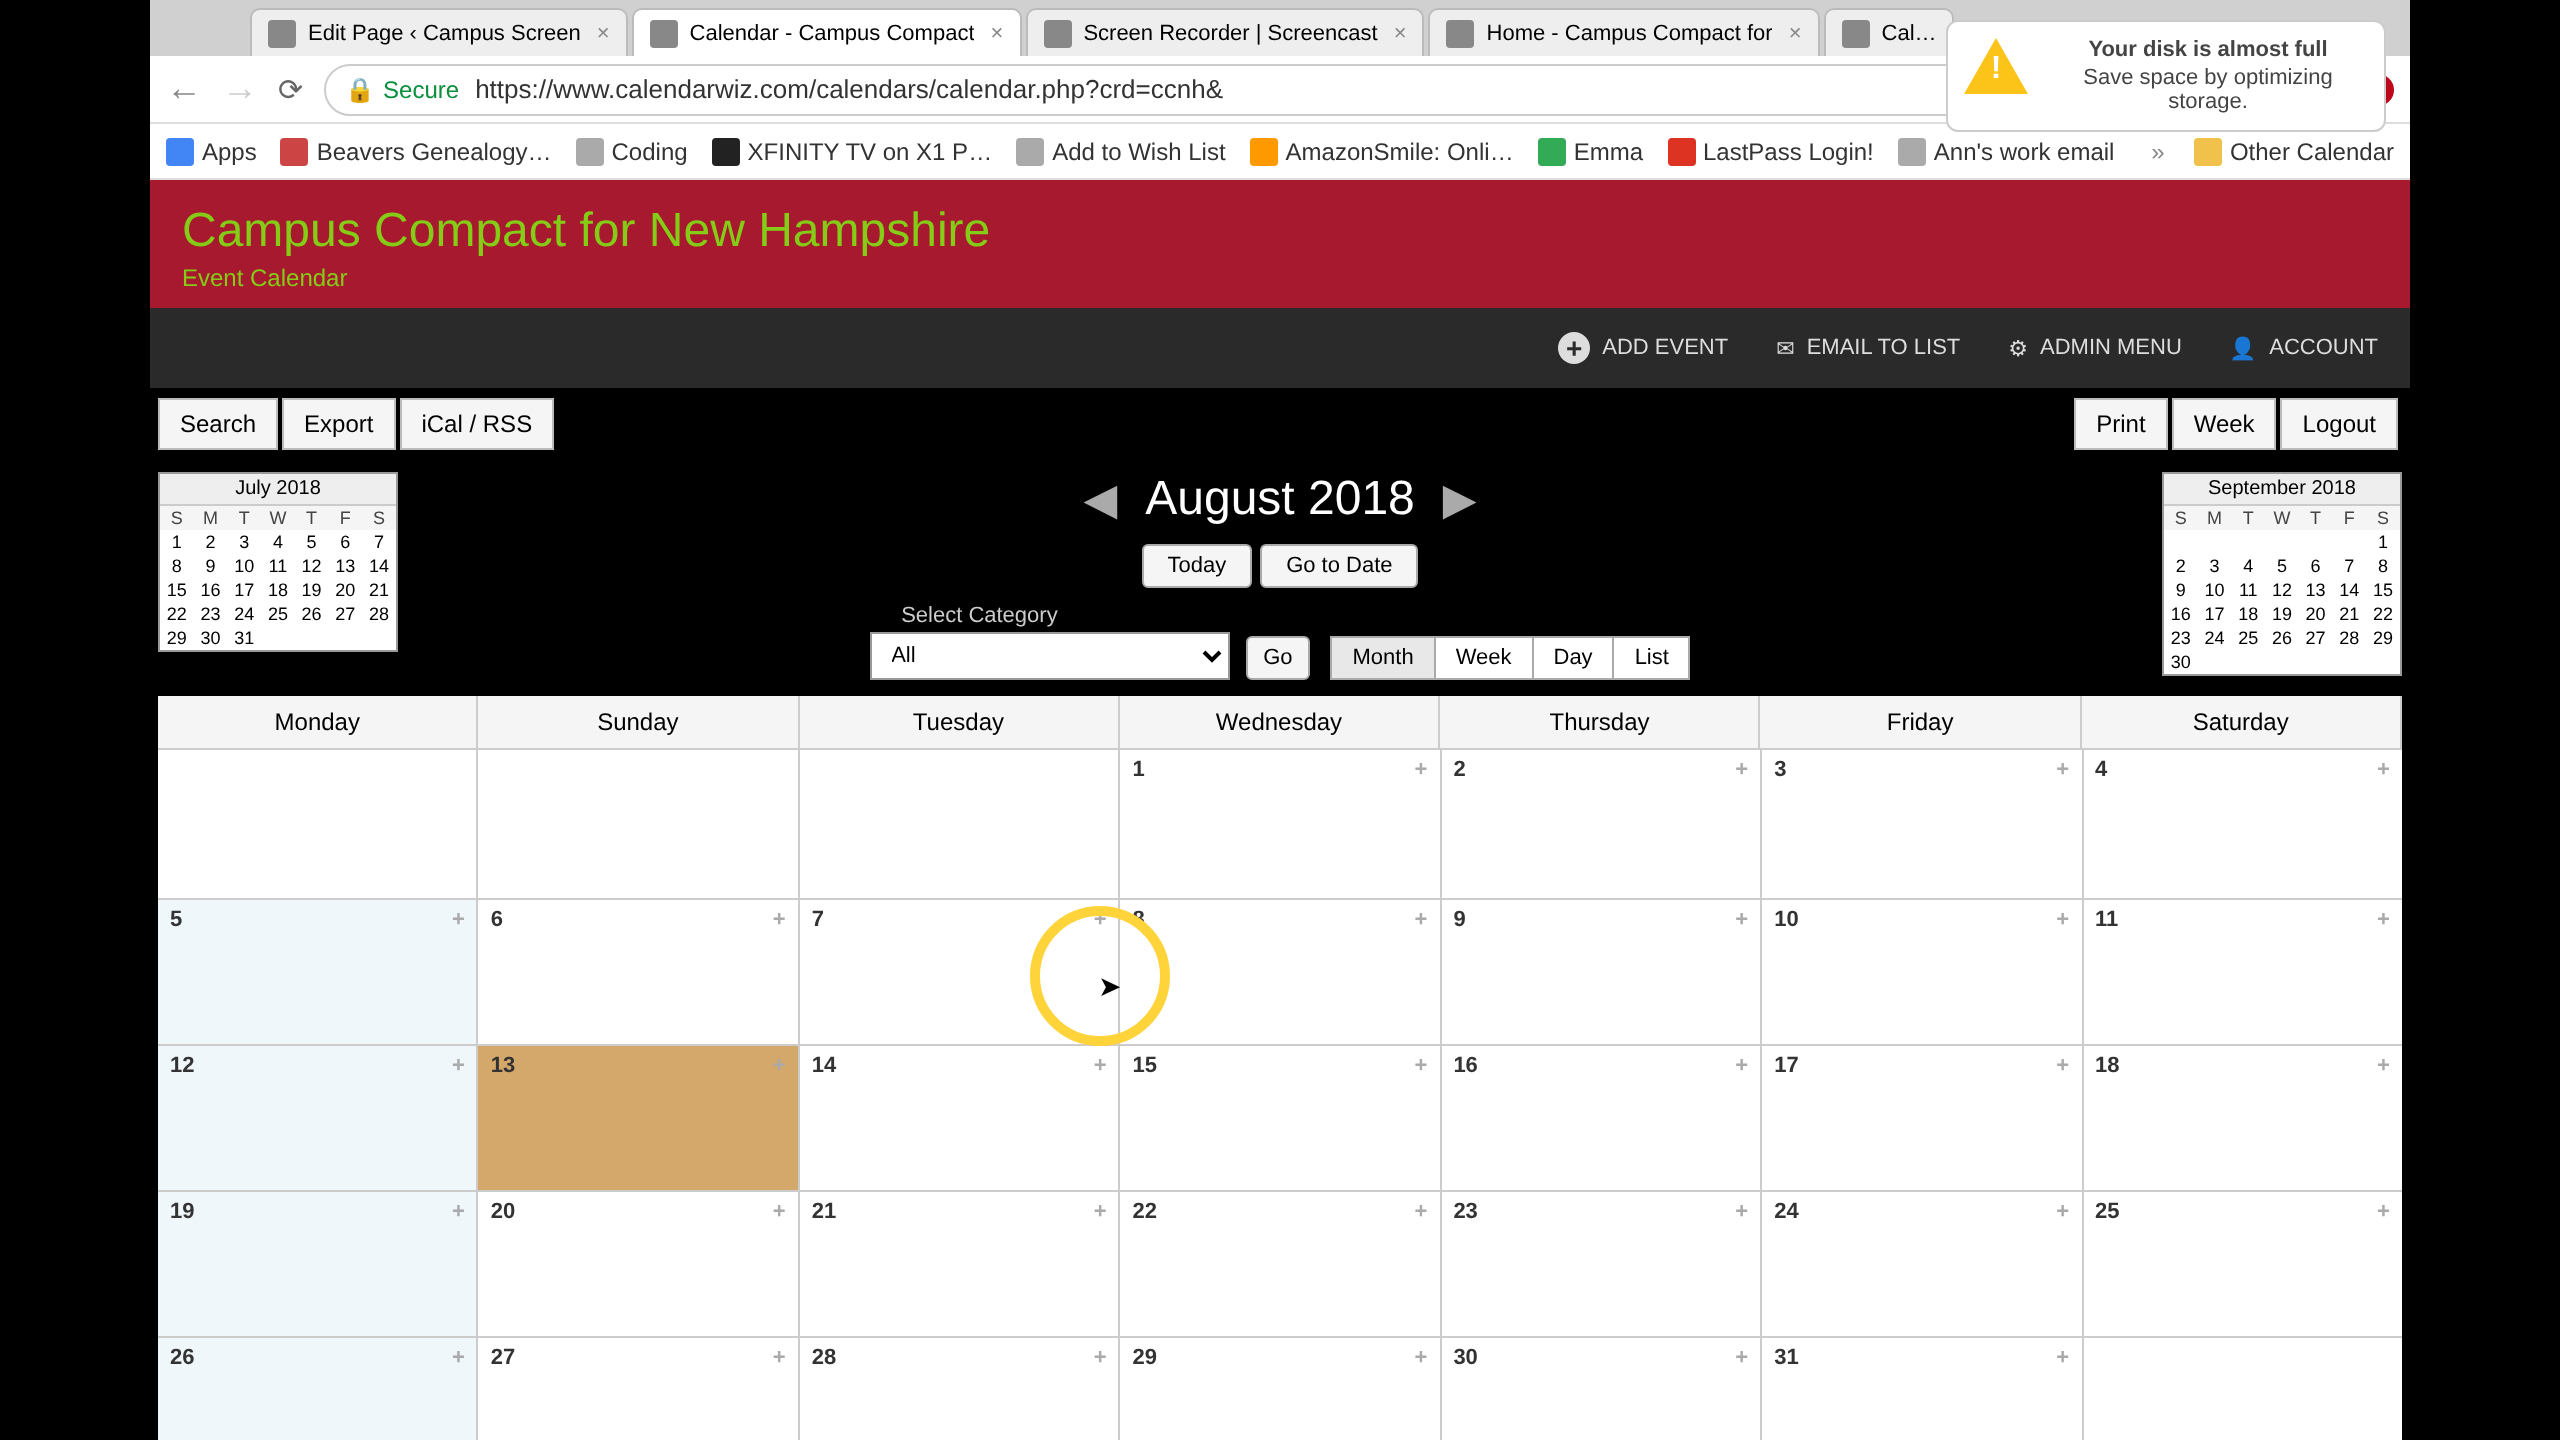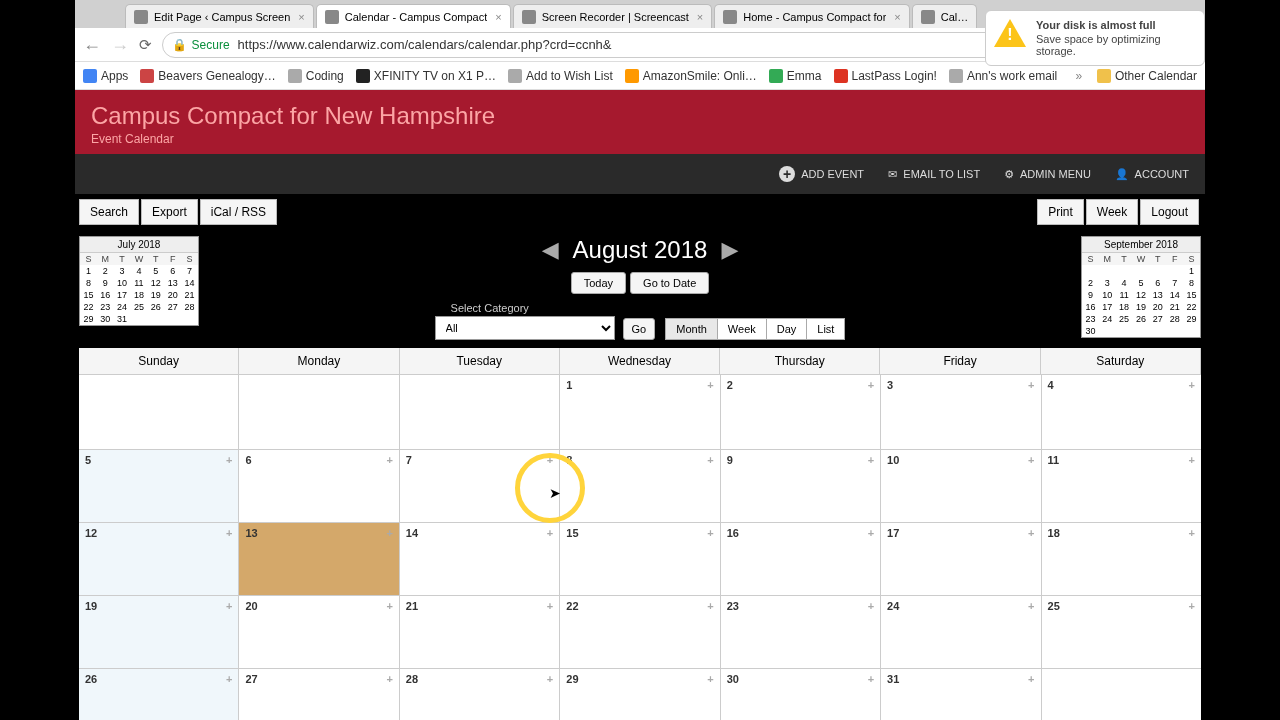--- a/index.html
+++ b/index.html
@@ -22,28 +22,28 @@
 .url-text { color: #333; flex: 1; }
 .url-icons { display: flex; gap: 8px; align-items: center; }
 .url-icons span { width: 16px; height: 16px; display: inline-block; }
 
 .bookmarks { height: 28px; background: #fff; border-bottom: 1px solid #ddd; display: flex; align-items: center; padding: 0 8px; gap: 12px; font-size: 12px; }
 .bm-item { display: flex; align-items: center; gap: 4px; cursor: pointer; color: #333; white-space: nowrap; }
 .bm-icon { width: 14px; height: 14px; background: #aaa; border-radius: 2px; }
 .bm-other { margin-left: auto; }
 
 
-.notification { position: absolute; right: 0; top: 10px; width: 220px; background: #fff; border: 1px solid #ccc; border-radius: 6px; padding: 8px; display: flex; gap: 10px; z-index: 100; }
+.notification { position: absolute; right: 12px; top: 10px; width: 220px; background: #fff; border: 1px solid #ccc; border-radius: 6px; padding: 8px; display: flex; gap: 10px; z-index: 100; text-align: center; }
 .notif-icon { width: 32px; height: 28px; background: #fcc419; clip-path: polygon(50% 0, 0 100%, 100% 100%); position: relative; flex-shrink: 0; }
 .notif-icon::after { content: "!"; position: absolute; left: 50%; top: 50%; transform: translate(-50%, -40%); color: #fff; font-weight: bold; }
 .notif-text { font-size: 11px; color: #444; }
 .notif-title { font-weight: bold; margin-bottom: 2px; }
 
 
-.site-header { background: #a6192e; color: #fca5a5; padding: 12px 0 8px 16px; }
+.site-header { background: #a6192e; color: #84cc16; padding: 12px 0 8px 16px; }
 .site-title { font-size: 24px; font-weight: normal; }
 .site-sub { font-size: 12px; margin-top: 2px; }
 
 
 .toolbar { background: #2a2a2a; height: 40px; display: flex; align-items: center; justify-content: flex-end; padding: 0 16px; gap: 24px; }
 .tb-item { color: #ddd; font-size: 11px; display: flex; align-items: center; gap: 6px; cursor: pointer; }
 .tb-icon { width: 16px; height: 16px; border-radius: 50%; background: #ddd; display: flex; align-items: center; justify-content: center; color: #2a2a2a; font-weight: bold; font-size: 14px; }
 
 
 .sec-bar { background: #000; height: 36px; display: flex; align-items: center; padding: 0 4px; }
@@ -381,22 +381,22 @@
                 <td></td>
                 <td></td>
               </tr>
             </tbody>
           </table>
       </div>
     </div>
 
     <div class="grid-wrap">
       <div class="day-headers" id="day-headers">
+          <div class="day-h">Monday</div>
           <div class="day-h">Sunday</div>
-          <div class="day-h">Monday</div>
           <div class="day-h">Tuesday</div>
           <div class="day-h">Wednesday</div>
           <div class="day-h">Thursday</div>
           <div class="day-h">Friday</div>
           <div class="day-h">Saturday</div>
         </div>
       <div class="cal-rows" id="cal-rows">
           <div class="cal-row">
             <div class="cell empty"></div>
             <div class="cell empty"></div>

